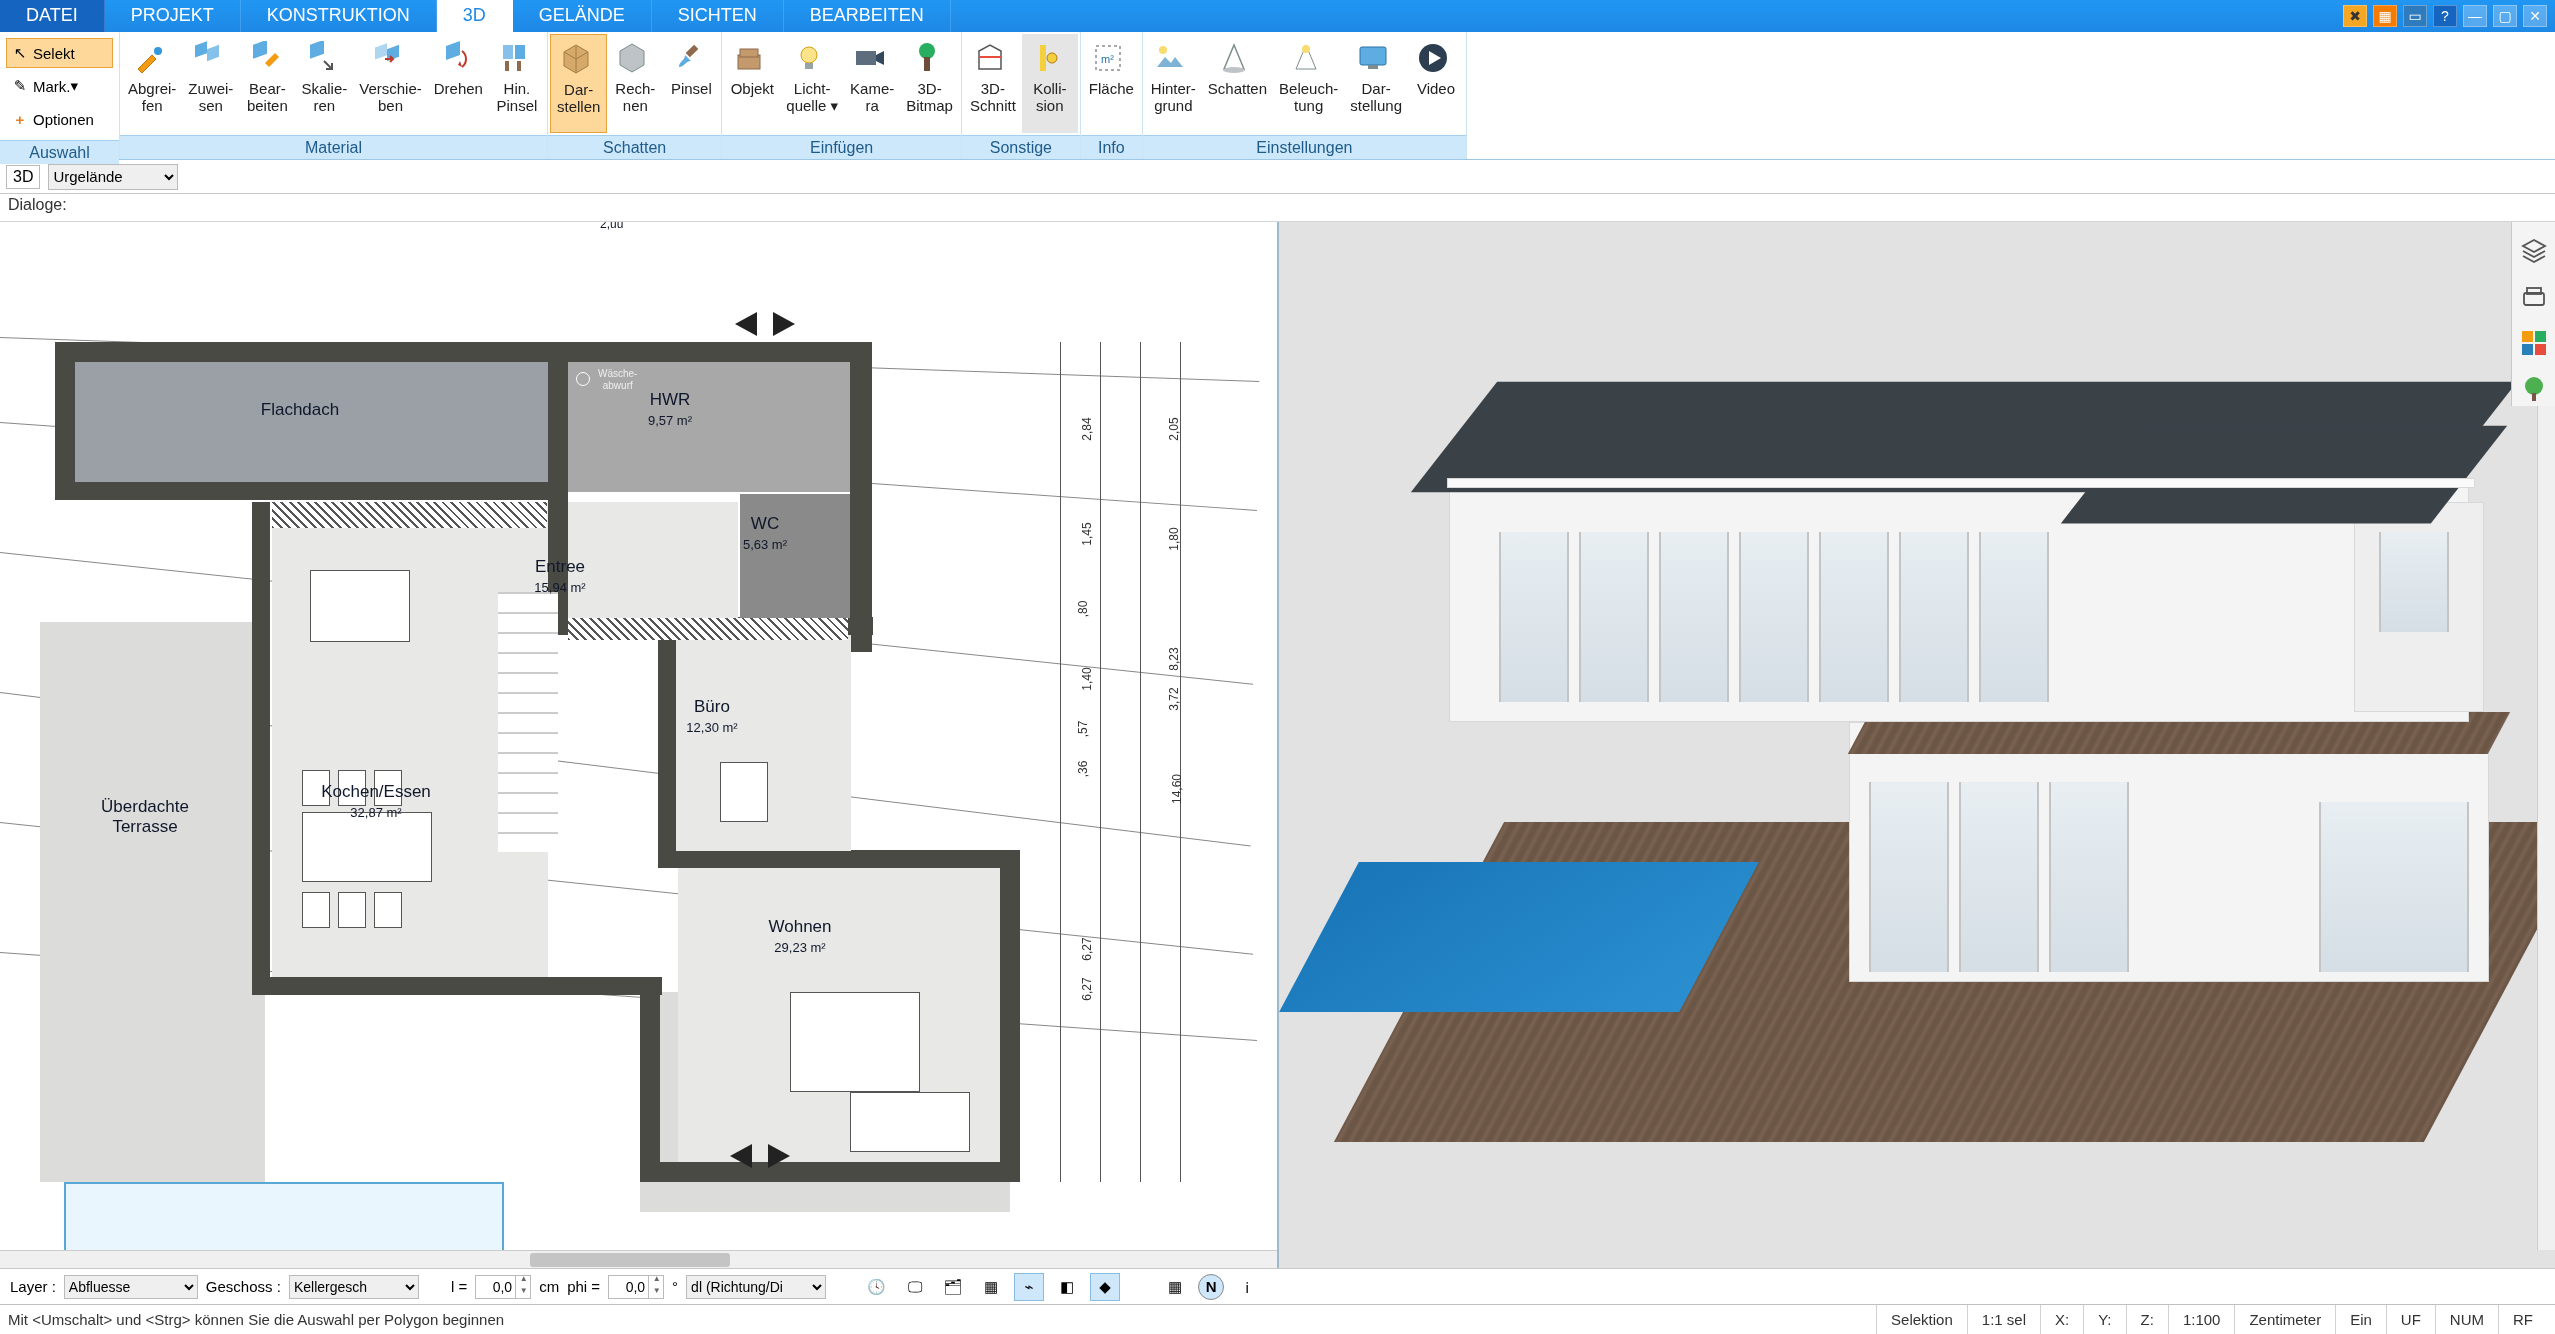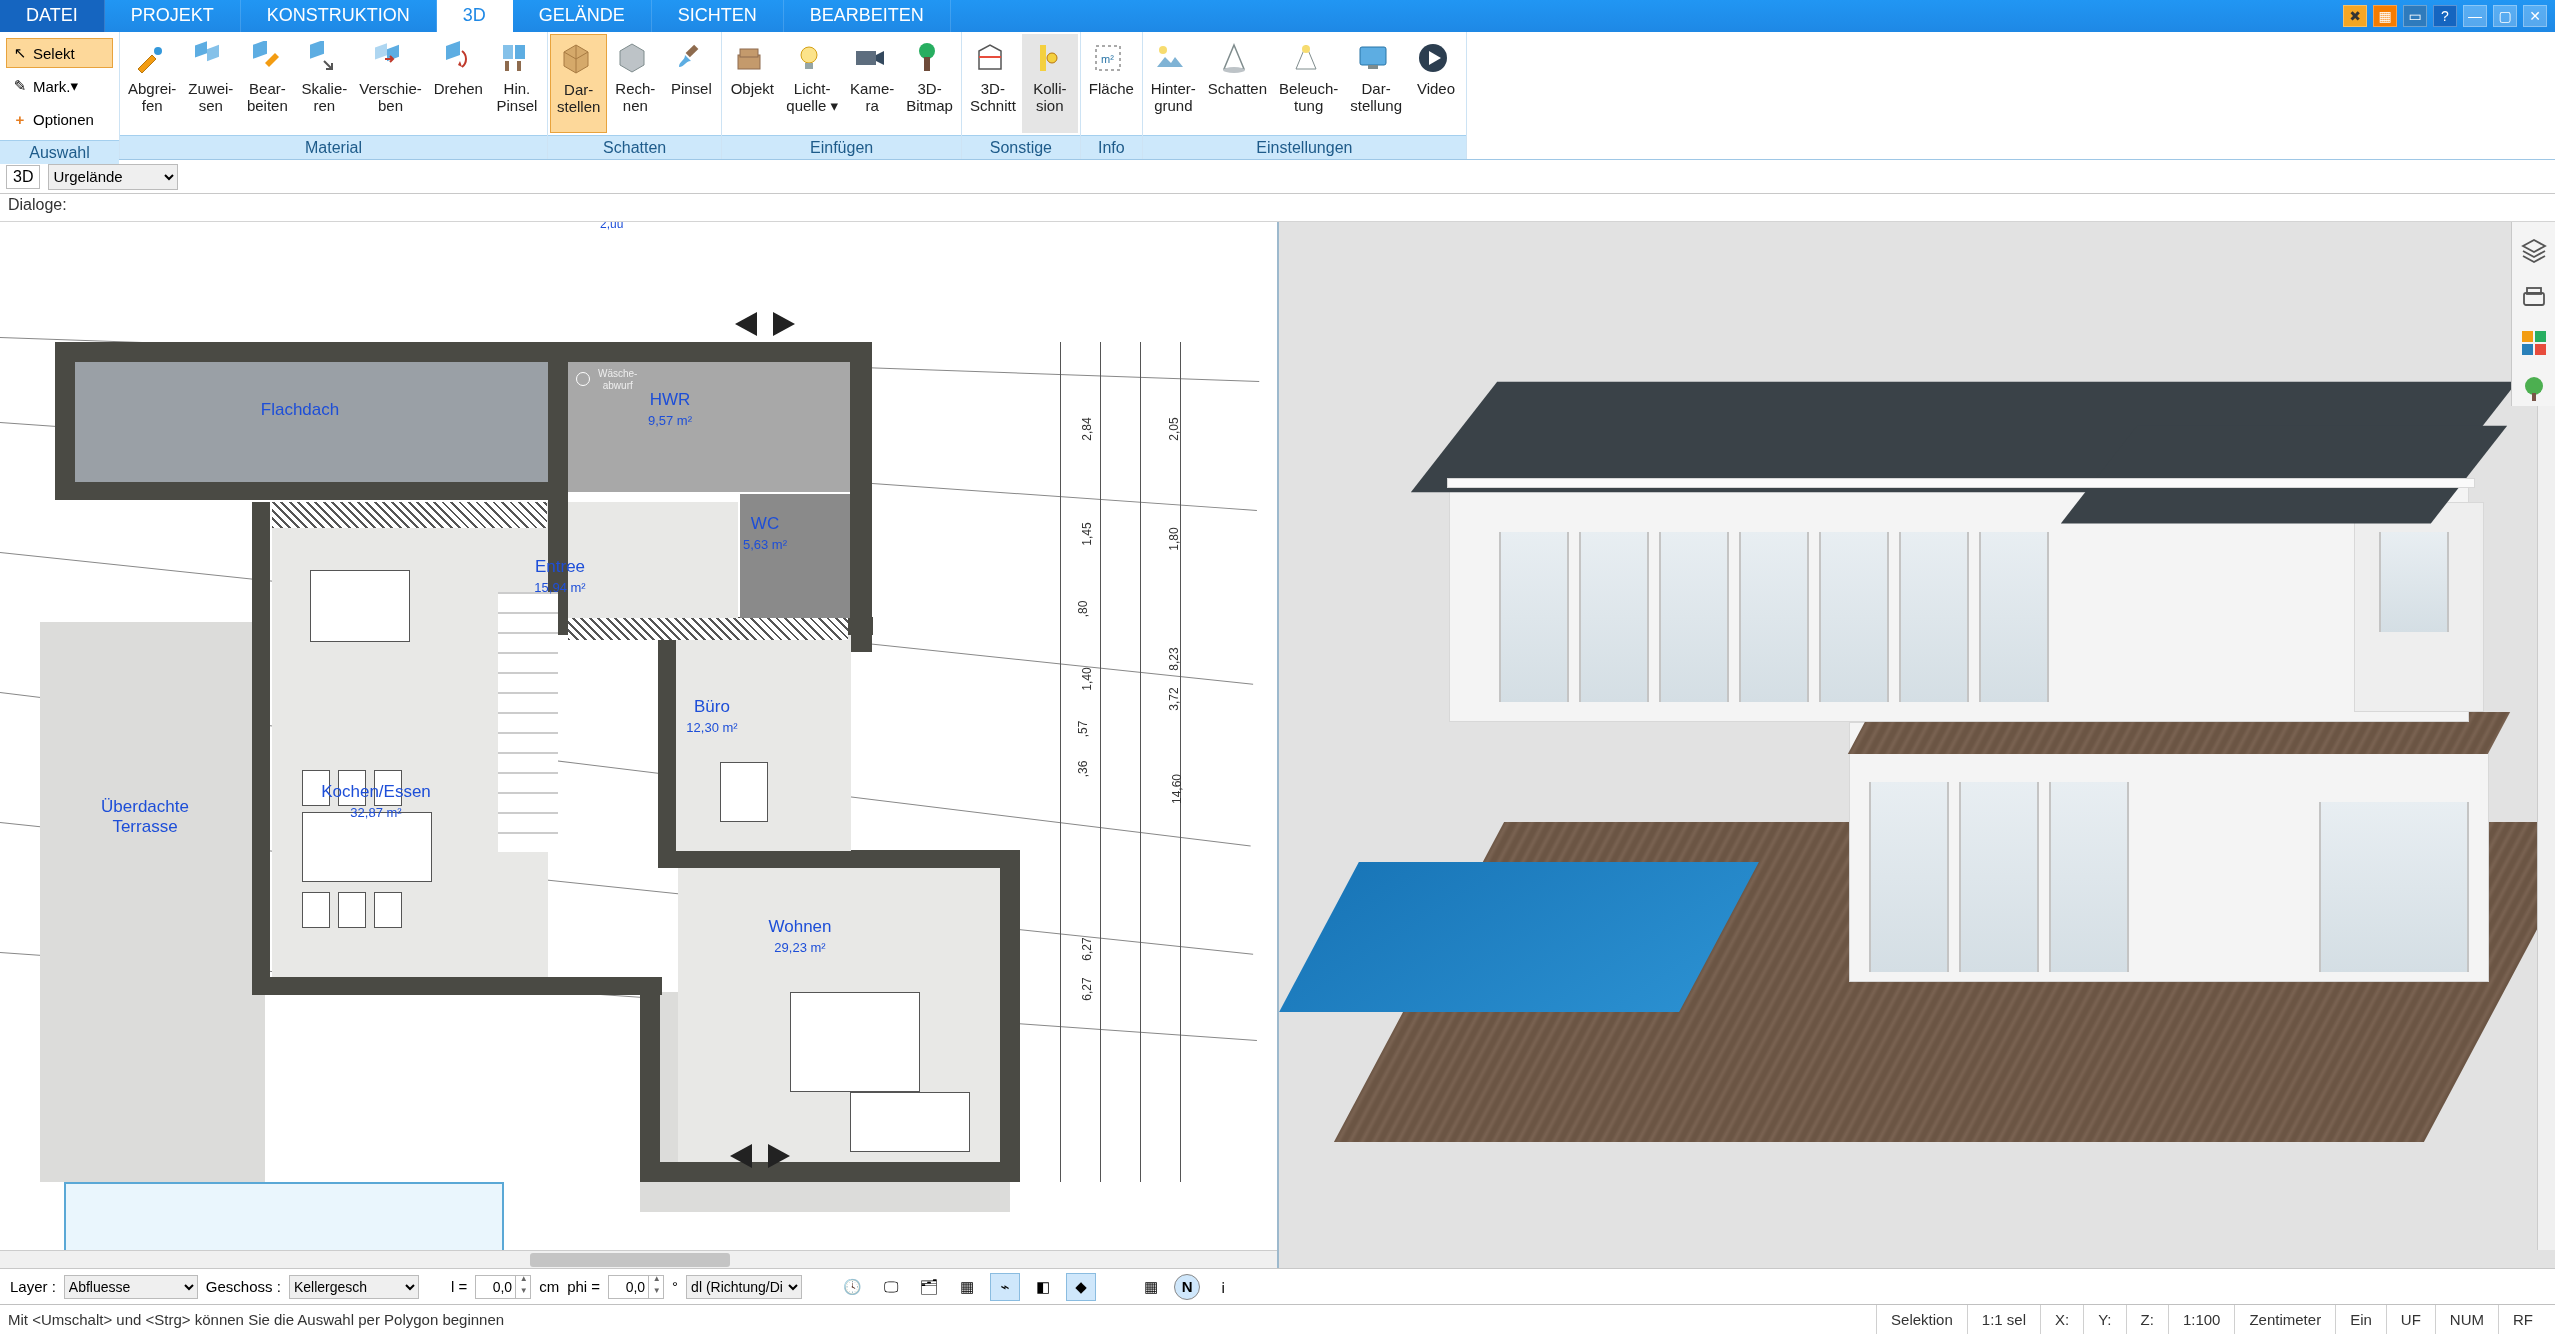--- a/index.html
+++ b/index.html
@@ -41,21 +41,21 @@
 #btoolbar{position:absolute;bottom:30px;left:0;right:0;height:36px;border-top:1px solid #c8c8c8;display:flex;align-items:center;padding:0 10px;gap:8px;font-size:15px;background:#fff}
 #btoolbar select,#btoolbar input{border:1px solid #bbb;font-size:14px;height:24px}
 #btoolbar .num{width:56px;text-align:right;padding-right:18px;position:relative}
 #btoolbar .spin{position:absolute;right:0;top:0;width:16px;height:24px;border-left:1px solid #bbb;display:flex;flex-direction:column}
 #btoolbar .spin div{flex:1;font-size:8px;text-align:center;line-height:1;color:#666}
 #btoolbar .bic{width:30px;height:28px;display:flex;align-items:center;justify-content:center;cursor:pointer;border:1px solid transparent}
 #btoolbar .bic.active{background:#cfe7fb;border-color:#8abce0}
 #status{position:absolute;bottom:0;left:0;right:0;height:30px;background:#fff;border-top:1px solid #c0c0c0;display:flex;align-items:center;font-size:15px;color:#333;padding:0 8px}
 #status .sfield{padding:0 14px;border-left:1px solid #d0d0d0;height:100%;display:flex;align-items:center}
 
-.room-lbl{position:absolute;font-size:17px;color:#1d4ed8;text-align:center;line-height:1.15;white-space:pre;pointer-events:none}
+.room-lbl{position:absolute;font-size:17px;color:#0f172a;text-align:center;line-height:1.15;white-space:pre;pointer-events:none}
 .room-lbl .area{font-size:13px}
 .dim-lbl{position:absolute;font-size:12px;color:#333;transform:rotate(-90deg);transform-origin:center}
 .wall{position:absolute;background:#4a4a44}
 .floor-light{position:absolute;background:#e8e8e6}
 .floor-grey{position:absolute;background:#a8a8a8}
 .floor-dkgrey{position:absolute;background:#8a8a8a}
 .flat-roof{position:absolute;background:#9aa0a6}
 .hatch{position:absolute;background:repeating-linear-gradient(45deg,#555 0,#555 2px,#fff 2px,#fff 6px)}
 .furn{position:absolute;border:1.5px solid #555;background:#fff}
 .terrain-line{position:absolute;border-top:1px solid #888;transform-origin:left center}
@@ -556,21 +556,21 @@
         <div>▲</div>
         <div>▼</div>
       </span></span>
   <span>cm</span>
   <span>phi =</span>
   <span style="position:relative"><input class="num" value="0,0" style=""><span class="spin">
         <div>▲</div>
         <div>▼</div>
       </span></span>
   <span>°</span>
-  <select style="width:116px"><option>dl (Richtung/Di</option></select>
+  <select style="width:140px"><option>dl (Richtung/Di</option></select>
   <span style="width:20px"></span>
   <span class="bic">🕓</span>
   <span class="bic">🖵</span>
   <span class="bic">🗂</span>
   <span class="bic">▦</span>
   <span class="bic active">⌁</span>
   <span class="bic">◧</span>
   <span class="bic active">◆</span>
   <span style="width:24px"></span>
   <span class="bic">▦</span>

